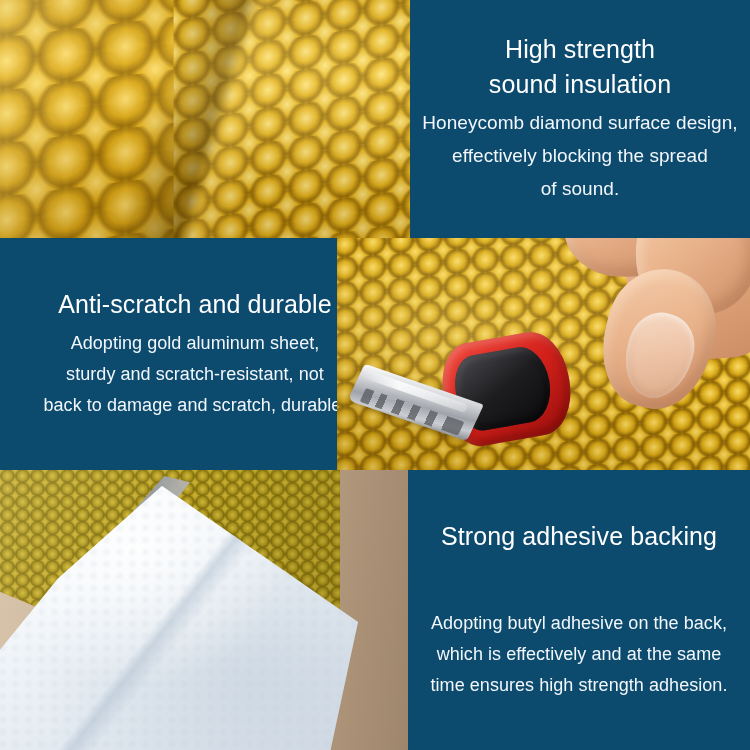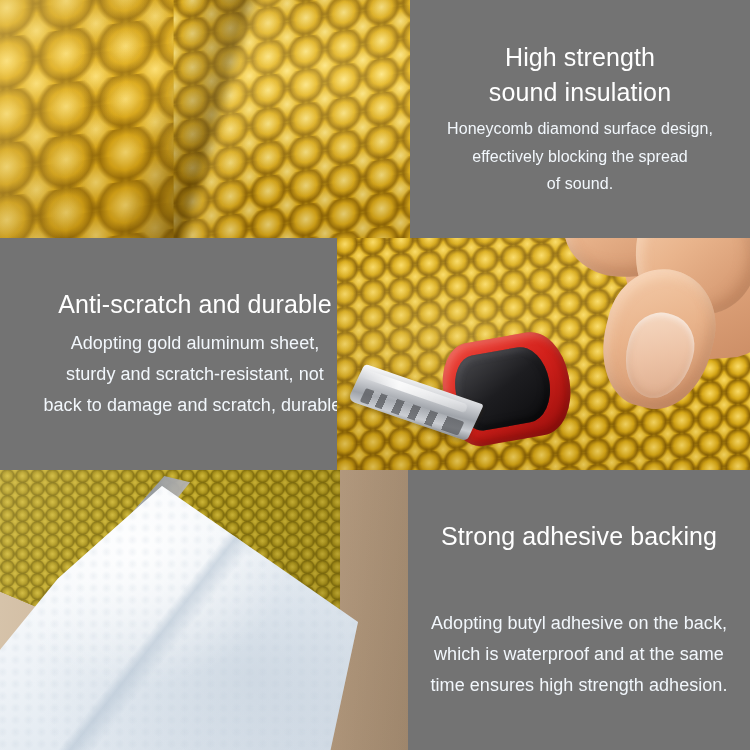--- a/index.html
+++ b/index.html
@@ -19,42 +19,42 @@
   }
 
   
   .panel {
     position: absolute;
     overflow: hidden;
   }
 
   
   .text-panel {
-    background: #737373;
+    background: #0c4a6e;
     display: flex;
     flex-direction: column;
     align-items: center;
     justify-content: center;
     box-sizing: border-box;
     color: #ffffff;
     text-align: center;
   }
 
   .feature-title {
     font-size: 25px;
     line-height: 1.38;
     color: #ffffff;
     font-weight: 400;
     letter-spacing: 0.1px;
     white-space: pre-line;
     margin: 0 0 6px 0;
   }
 
   .feature-body {
-    font-size: 16px;
+    font-size: 19px;
     line-height: 1.72;
     color: #f2f7fc;
     font-weight: 400;
     letter-spacing: 0.05px;
     white-space: pre-line;
     margin: 0;
   }
 
   
   #photo-honeycomb-large {
@@ -476,17 +476,17 @@
     <div id="peel-gold-light"></div>
     <div id="foil-edge"></div>
     <div id="release-liner"></div>
     <div id="liner-fold"></div>
     <div id="liner-texture"></div>
   </div>
 
   <div class="panel text-panel" id="panel-adhesive">
     <h2 class="feature-title">Strong adhesive backing</h2>
     <p class="feature-body">Adopting butyl adhesive on the back,
-which is waterproof and at the same
+which is effectively and at the same
 time ensures high strength adhesion.</p>
   </div>
 
 </div>
 
 </body></html>

